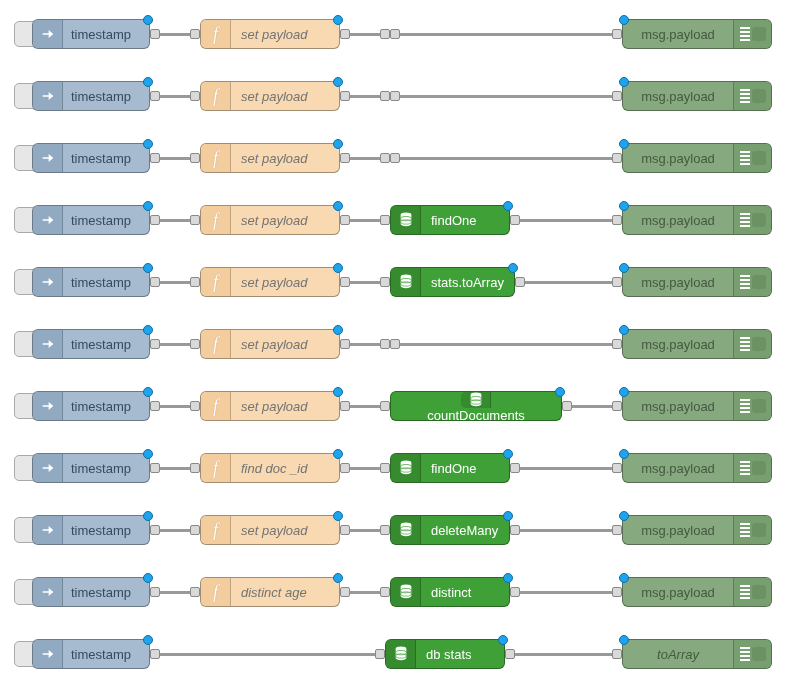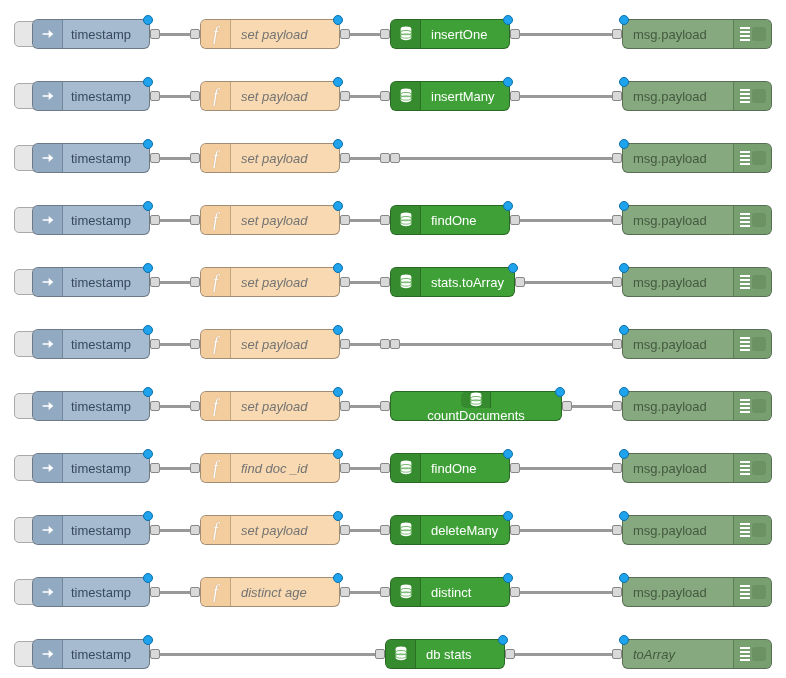--- a/index.html
+++ b/index.html
@@ -109,21 +109,21 @@
   .mongo .icon-slot { background: #358b2e; }
   .mongo .label { color: #fff; }
   .mongo .dot-blue { right: -4px; }
   .mongo.wide { min-width: 172px; flex-direction: column; }
   
   .debug {
     background: #87a980;
     width: 150px;
   }
   .debug .icon-slot.right { background: #779f6f; display:flex; gap:2px; padding:0 4px; width:38px;}
-  .debug .label { color: #445a3f; }
+  .debug .label { color: #445a3f; text-align: center; }
   .debug .dot-blue { left: -4px; }
   .debug.italic .label { font-style: italic; }
   
   .ico-arrow {
     width: 16px; height: 16px;
   }
   .ico-f {
     font-family: Georgia, serif;
     font-style: italic;
     font-size: 18px;
@@ -162,30 +162,153 @@
       <div class="node func">
         <div class="icon-slot">
           <span class="ico-f">f</span>
         </div>
         <div class="label">set payload</div>
         <div class="dot-blue"></div>
       </div>
       <div class="port"></div>
       <div class="wire w-med"></div>
       <div class="port"></div>
+      <div class="port"></div>
+      <div class="wire w-flex"></div>
+      <div class="port"></div>
+      <div class="node debug">
+        <div class="dot-blue"></div>
+        <div class="label">msg.payload</div>
+        <div class="icon-slot right">
+          <div class="ico-bars">
+            <span></span>
+            <span></span>
+            <span></span>
+            <span></span>
+          </div>
+          <div class="ico-sq"></div>
+        </div>
+      </div>
+    </div>
+    <div class="flow-row">
+      <div class="inject-btn"></div>
+      <div class="node inject">
+        <div class="icon-slot">
+          <svg class="ico-arrow" viewBox="0 0 24 24">
+            <path fill="#fff" d="M4 11h9V6l7 6-7 6v-5H4z"></path>
+          </svg>
+        </div>
+        <div class="label">timestamp</div>
+        <div class="dot-blue"></div>
+      </div>
+      <div class="port"></div>
+      <div class="wire w-med"></div>
+      <div class="port"></div>
+      <div class="node func">
+        <div class="icon-slot">
+          <span class="ico-f">f</span>
+        </div>
+        <div class="label">set payload</div>
+        <div class="dot-blue"></div>
+      </div>
+      <div class="port"></div>
+      <div class="wire w-med"></div>
+      <div class="port"></div>
+      <div class="port"></div>
+      <div class="wire w-flex"></div>
+      <div class="port"></div>
+      <div class="node debug">
+        <div class="dot-blue"></div>
+        <div class="label">msg.payload</div>
+        <div class="icon-slot right">
+          <div class="ico-bars">
+            <span></span>
+            <span></span>
+            <span></span>
+            <span></span>
+          </div>
+          <div class="ico-sq"></div>
+        </div>
+      </div>
+    </div>
+    <div class="flow-row">
+      <div class="inject-btn"></div>
+      <div class="node inject">
+        <div class="icon-slot">
+          <svg class="ico-arrow" viewBox="0 0 24 24">
+            <path fill="#fff" d="M4 11h9V6l7 6-7 6v-5H4z"></path>
+          </svg>
+        </div>
+        <div class="label">timestamp</div>
+        <div class="dot-blue"></div>
+      </div>
+      <div class="port"></div>
+      <div class="wire w-med"></div>
+      <div class="port"></div>
+      <div class="node func">
+        <div class="icon-slot">
+          <span class="ico-f">f</span>
+        </div>
+        <div class="label">set payload</div>
+        <div class="dot-blue"></div>
+      </div>
+      <div class="port"></div>
+      <div class="wire w-med"></div>
+      <div class="port"></div>
+      <div class="port"></div>
+      <div class="wire w-flex"></div>
+      <div class="port"></div>
+      <div class="node debug">
+        <div class="dot-blue"></div>
+        <div class="label">msg.payload</div>
+        <div class="icon-slot right">
+          <div class="ico-bars">
+            <span></span>
+            <span></span>
+            <span></span>
+            <span></span>
+          </div>
+          <div class="ico-sq"></div>
+        </div>
+      </div>
+    </div>
+    <div class="flow-row">
+      <div class="inject-btn"></div>
+      <div class="node inject">
+        <div class="icon-slot">
+          <svg class="ico-arrow" viewBox="0 0 24 24">
+            <path fill="#fff" d="M4 11h9V6l7 6-7 6v-5H4z"></path>
+          </svg>
+        </div>
+        <div class="label">timestamp</div>
+        <div class="dot-blue"></div>
+      </div>
+      <div class="port"></div>
+      <div class="wire w-med"></div>
+      <div class="port"></div>
+      <div class="node func">
+        <div class="icon-slot">
+          <span class="ico-f">f</span>
+        </div>
+        <div class="label">set payload</div>
+        <div class="dot-blue"></div>
+      </div>
+      <div class="port"></div>
+      <div class="wire w-med"></div>
+      <div class="port"></div>
       <div class="node mongo">
         <div class="icon-slot">
           <svg class="ico-db" viewBox="0 0 20 24">
             <ellipse cx="10" cy="4" rx="8" ry="3.2" fill="#fff"></ellipse>
             <path fill="#fff" d="M2 4v14c0 1.8 3.6 3.2 8 3.2s8-1.4 8-3.2V4c0 1.8-3.6 3.2-8 3.2S2 5.8 2 4z"></path>
             <ellipse cx="10" cy="10" rx="8" ry="3.2" fill="none" stroke="#3fa037" stroke-width="1"></ellipse>
             <ellipse cx="10" cy="15" rx="8" ry="3.2" fill="none" stroke="#3fa037" stroke-width="1"></ellipse>
           </svg>
         </div>
-        <div class="label">insertOne</div>
+        <div class="label">findOne</div>
         <div class="dot-blue"></div>
       </div>
       <div class="port"></div>
       <div class="wire w-flex"></div>
       <div class="port"></div>
       <div class="node debug">
         <div class="dot-blue"></div>
         <div class="label">msg.payload</div>
         <div class="icon-slot right">
           <div class="ico-bars">
@@ -224,463 +347,316 @@
       <div class="port"></div>
       <div class="node mongo">
         <div class="icon-slot">
           <svg class="ico-db" viewBox="0 0 20 24">
             <ellipse cx="10" cy="4" rx="8" ry="3.2" fill="#fff"></ellipse>
             <path fill="#fff" d="M2 4v14c0 1.8 3.6 3.2 8 3.2s8-1.4 8-3.2V4c0 1.8-3.6 3.2-8 3.2S2 5.8 2 4z"></path>
             <ellipse cx="10" cy="10" rx="8" ry="3.2" fill="none" stroke="#3fa037" stroke-width="1"></ellipse>
             <ellipse cx="10" cy="15" rx="8" ry="3.2" fill="none" stroke="#3fa037" stroke-width="1"></ellipse>
           </svg>
         </div>
-        <div class="label">insertMany</div>
-        <div class="dot-blue"></div>
-      </div>
-      <div class="port"></div>
-      <div class="wire w-flex"></div>
-      <div class="port"></div>
-      <div class="node debug">
-        <div class="dot-blue"></div>
-        <div class="label">msg.payload</div>
-        <div class="icon-slot right">
-          <div class="ico-bars">
-            <span></span>
-            <span></span>
-            <span></span>
-            <span></span>
-          </div>
-          <div class="ico-sq"></div>
-        </div>
-      </div>
-    </div>
-    <div class="flow-row">
-      <div class="inject-btn"></div>
-      <div class="node inject">
-        <div class="icon-slot">
-          <svg class="ico-arrow" viewBox="0 0 24 24">
-            <path fill="#fff" d="M4 11h9V6l7 6-7 6v-5H4z"></path>
-          </svg>
-        </div>
-        <div class="label">timestamp</div>
-        <div class="dot-blue"></div>
-      </div>
-      <div class="port"></div>
-      <div class="wire w-med"></div>
-      <div class="port"></div>
-      <div class="node func">
-        <div class="icon-slot">
-          <span class="ico-f">f</span>
-        </div>
-        <div class="label">set payload</div>
-        <div class="dot-blue"></div>
-      </div>
-      <div class="port"></div>
-      <div class="wire w-med"></div>
-      <div class="port"></div>
-      <div class="port"></div>
-      <div class="wire w-flex"></div>
-      <div class="port"></div>
-      <div class="node debug">
-        <div class="dot-blue"></div>
-        <div class="label">msg.payload</div>
-        <div class="icon-slot right">
-          <div class="ico-bars">
-            <span></span>
-            <span></span>
-            <span></span>
-            <span></span>
-          </div>
-          <div class="ico-sq"></div>
-        </div>
-      </div>
-    </div>
-    <div class="flow-row">
-      <div class="inject-btn"></div>
-      <div class="node inject">
-        <div class="icon-slot">
-          <svg class="ico-arrow" viewBox="0 0 24 24">
-            <path fill="#fff" d="M4 11h9V6l7 6-7 6v-5H4z"></path>
-          </svg>
-        </div>
-        <div class="label">timestamp</div>
-        <div class="dot-blue"></div>
-      </div>
-      <div class="port"></div>
-      <div class="wire w-med"></div>
-      <div class="port"></div>
-      <div class="node func">
-        <div class="icon-slot">
-          <span class="ico-f">f</span>
-        </div>
-        <div class="label">set payload</div>
-        <div class="dot-blue"></div>
-      </div>
-      <div class="port"></div>
-      <div class="wire w-med"></div>
-      <div class="port"></div>
-      <div class="node mongo">
+        <div class="label">stats.toArray</div>
+        <div class="dot-blue"></div>
+      </div>
+      <div class="port"></div>
+      <div class="wire w-flex"></div>
+      <div class="port"></div>
+      <div class="node debug">
+        <div class="dot-blue"></div>
+        <div class="label">msg.payload</div>
+        <div class="icon-slot right">
+          <div class="ico-bars">
+            <span></span>
+            <span></span>
+            <span></span>
+            <span></span>
+          </div>
+          <div class="ico-sq"></div>
+        </div>
+      </div>
+    </div>
+    <div class="flow-row">
+      <div class="inject-btn"></div>
+      <div class="node inject">
+        <div class="icon-slot">
+          <svg class="ico-arrow" viewBox="0 0 24 24">
+            <path fill="#fff" d="M4 11h9V6l7 6-7 6v-5H4z"></path>
+          </svg>
+        </div>
+        <div class="label">timestamp</div>
+        <div class="dot-blue"></div>
+      </div>
+      <div class="port"></div>
+      <div class="wire w-med"></div>
+      <div class="port"></div>
+      <div class="node func">
+        <div class="icon-slot">
+          <span class="ico-f">f</span>
+        </div>
+        <div class="label">set payload</div>
+        <div class="dot-blue"></div>
+      </div>
+      <div class="port"></div>
+      <div class="wire w-med"></div>
+      <div class="port"></div>
+      <div class="port"></div>
+      <div class="wire w-flex"></div>
+      <div class="port"></div>
+      <div class="node debug">
+        <div class="dot-blue"></div>
+        <div class="label">msg.payload</div>
+        <div class="icon-slot right">
+          <div class="ico-bars">
+            <span></span>
+            <span></span>
+            <span></span>
+            <span></span>
+          </div>
+          <div class="ico-sq"></div>
+        </div>
+      </div>
+    </div>
+    <div class="flow-row">
+      <div class="inject-btn"></div>
+      <div class="node inject">
+        <div class="icon-slot">
+          <svg class="ico-arrow" viewBox="0 0 24 24">
+            <path fill="#fff" d="M4 11h9V6l7 6-7 6v-5H4z"></path>
+          </svg>
+        </div>
+        <div class="label">timestamp</div>
+        <div class="dot-blue"></div>
+      </div>
+      <div class="port"></div>
+      <div class="wire w-med"></div>
+      <div class="port"></div>
+      <div class="node func">
+        <div class="icon-slot">
+          <span class="ico-f">f</span>
+        </div>
+        <div class="label">set payload</div>
+        <div class="dot-blue"></div>
+      </div>
+      <div class="port"></div>
+      <div class="wire w-med"></div>
+      <div class="port"></div>
+      <div class="node mongo wide">
         <div class="icon-slot">
           <svg class="ico-db" viewBox="0 0 20 24">
             <ellipse cx="10" cy="4" rx="8" ry="3.2" fill="#fff"></ellipse>
             <path fill="#fff" d="M2 4v14c0 1.8 3.6 3.2 8 3.2s8-1.4 8-3.2V4c0 1.8-3.6 3.2-8 3.2S2 5.8 2 4z"></path>
             <ellipse cx="10" cy="10" rx="8" ry="3.2" fill="none" stroke="#3fa037" stroke-width="1"></ellipse>
             <ellipse cx="10" cy="15" rx="8" ry="3.2" fill="none" stroke="#3fa037" stroke-width="1"></ellipse>
           </svg>
         </div>
-        <div class="label">findOne</div>
-        <div class="dot-blue"></div>
-      </div>
-      <div class="port"></div>
-      <div class="wire w-flex"></div>
-      <div class="port"></div>
-      <div class="node debug">
-        <div class="dot-blue"></div>
-        <div class="label">msg.payload</div>
-        <div class="icon-slot right">
-          <div class="ico-bars">
-            <span></span>
-            <span></span>
-            <span></span>
-            <span></span>
-          </div>
-          <div class="ico-sq"></div>
-        </div>
-      </div>
-    </div>
-    <div class="flow-row">
-      <div class="inject-btn"></div>
-      <div class="node inject">
-        <div class="icon-slot">
-          <svg class="ico-arrow" viewBox="0 0 24 24">
-            <path fill="#fff" d="M4 11h9V6l7 6-7 6v-5H4z"></path>
-          </svg>
-        </div>
-        <div class="label">timestamp</div>
-        <div class="dot-blue"></div>
-      </div>
-      <div class="port"></div>
-      <div class="wire w-med"></div>
-      <div class="port"></div>
-      <div class="node func">
-        <div class="icon-slot">
-          <span class="ico-f">f</span>
-        </div>
-        <div class="label">set payload</div>
+        <div class="label">countDocuments</div>
+        <div class="dot-blue"></div>
+      </div>
+      <div class="port"></div>
+      <div class="wire w-flex"></div>
+      <div class="port"></div>
+      <div class="node debug">
+        <div class="dot-blue"></div>
+        <div class="label">msg.payload</div>
+        <div class="icon-slot right">
+          <div class="ico-bars">
+            <span></span>
+            <span></span>
+            <span></span>
+            <span></span>
+          </div>
+          <div class="ico-sq"></div>
+        </div>
+      </div>
+    </div>
+    <div class="flow-row">
+      <div class="inject-btn"></div>
+      <div class="node inject">
+        <div class="icon-slot">
+          <svg class="ico-arrow" viewBox="0 0 24 24">
+            <path fill="#fff" d="M4 11h9V6l7 6-7 6v-5H4z"></path>
+          </svg>
+        </div>
+        <div class="label">timestamp</div>
+        <div class="dot-blue"></div>
+      </div>
+      <div class="port"></div>
+      <div class="wire w-med"></div>
+      <div class="port"></div>
+      <div class="node func">
+        <div class="icon-slot">
+          <span class="ico-f">f</span>
+        </div>
+        <div class="label">find doc _id</div>
         <div class="dot-blue"></div>
       </div>
       <div class="port"></div>
       <div class="wire w-med"></div>
       <div class="port"></div>
       <div class="node mongo">
         <div class="icon-slot">
           <svg class="ico-db" viewBox="0 0 20 24">
             <ellipse cx="10" cy="4" rx="8" ry="3.2" fill="#fff"></ellipse>
             <path fill="#fff" d="M2 4v14c0 1.8 3.6 3.2 8 3.2s8-1.4 8-3.2V4c0 1.8-3.6 3.2-8 3.2S2 5.8 2 4z"></path>
             <ellipse cx="10" cy="10" rx="8" ry="3.2" fill="none" stroke="#3fa037" stroke-width="1"></ellipse>
             <ellipse cx="10" cy="15" rx="8" ry="3.2" fill="none" stroke="#3fa037" stroke-width="1"></ellipse>
           </svg>
         </div>
-        <div class="label">stats.toArray</div>
-        <div class="dot-blue"></div>
-      </div>
-      <div class="port"></div>
-      <div class="wire w-flex"></div>
-      <div class="port"></div>
-      <div class="node debug">
-        <div class="dot-blue"></div>
-        <div class="label">msg.payload</div>
-        <div class="icon-slot right">
-          <div class="ico-bars">
-            <span></span>
-            <span></span>
-            <span></span>
-            <span></span>
-          </div>
-          <div class="ico-sq"></div>
-        </div>
-      </div>
-    </div>
-    <div class="flow-row">
-      <div class="inject-btn"></div>
-      <div class="node inject">
-        <div class="icon-slot">
-          <svg class="ico-arrow" viewBox="0 0 24 24">
-            <path fill="#fff" d="M4 11h9V6l7 6-7 6v-5H4z"></path>
-          </svg>
-        </div>
-        <div class="label">timestamp</div>
-        <div class="dot-blue"></div>
-      </div>
-      <div class="port"></div>
-      <div class="wire w-med"></div>
-      <div class="port"></div>
-      <div class="node func">
-        <div class="icon-slot">
-          <span class="ico-f">f</span>
-        </div>
-        <div class="label">set payload</div>
-        <div class="dot-blue"></div>
-      </div>
-      <div class="port"></div>
-      <div class="wire w-med"></div>
-      <div class="port"></div>
-      <div class="port"></div>
-      <div class="wire w-flex"></div>
-      <div class="port"></div>
-      <div class="node debug">
-        <div class="dot-blue"></div>
-        <div class="label">msg.payload</div>
-        <div class="icon-slot right">
-          <div class="ico-bars">
-            <span></span>
-            <span></span>
-            <span></span>
-            <span></span>
-          </div>
-          <div class="ico-sq"></div>
-        </div>
-      </div>
-    </div>
-    <div class="flow-row">
-      <div class="inject-btn"></div>
-      <div class="node inject">
-        <div class="icon-slot">
-          <svg class="ico-arrow" viewBox="0 0 24 24">
-            <path fill="#fff" d="M4 11h9V6l7 6-7 6v-5H4z"></path>
-          </svg>
-        </div>
-        <div class="label">timestamp</div>
-        <div class="dot-blue"></div>
-      </div>
-      <div class="port"></div>
-      <div class="wire w-med"></div>
-      <div class="port"></div>
-      <div class="node func">
-        <div class="icon-slot">
-          <span class="ico-f">f</span>
-        </div>
-        <div class="label">set payload</div>
-        <div class="dot-blue"></div>
-      </div>
-      <div class="port"></div>
-      <div class="wire w-med"></div>
-      <div class="port"></div>
-      <div class="node mongo wide">
+        <div class="label">findOne</div>
+        <div class="dot-blue"></div>
+      </div>
+      <div class="port"></div>
+      <div class="wire w-flex"></div>
+      <div class="port"></div>
+      <div class="node debug">
+        <div class="dot-blue"></div>
+        <div class="label">msg.payload</div>
+        <div class="icon-slot right">
+          <div class="ico-bars">
+            <span></span>
+            <span></span>
+            <span></span>
+            <span></span>
+          </div>
+          <div class="ico-sq"></div>
+        </div>
+      </div>
+    </div>
+    <div class="flow-row">
+      <div class="inject-btn"></div>
+      <div class="node inject">
+        <div class="icon-slot">
+          <svg class="ico-arrow" viewBox="0 0 24 24">
+            <path fill="#fff" d="M4 11h9V6l7 6-7 6v-5H4z"></path>
+          </svg>
+        </div>
+        <div class="label">timestamp</div>
+        <div class="dot-blue"></div>
+      </div>
+      <div class="port"></div>
+      <div class="wire w-med"></div>
+      <div class="port"></div>
+      <div class="node func">
+        <div class="icon-slot">
+          <span class="ico-f">f</span>
+        </div>
+        <div class="label">set payload</div>
+        <div class="dot-blue"></div>
+      </div>
+      <div class="port"></div>
+      <div class="wire w-med"></div>
+      <div class="port"></div>
+      <div class="node mongo">
         <div class="icon-slot">
           <svg class="ico-db" viewBox="0 0 20 24">
             <ellipse cx="10" cy="4" rx="8" ry="3.2" fill="#fff"></ellipse>
             <path fill="#fff" d="M2 4v14c0 1.8 3.6 3.2 8 3.2s8-1.4 8-3.2V4c0 1.8-3.6 3.2-8 3.2S2 5.8 2 4z"></path>
             <ellipse cx="10" cy="10" rx="8" ry="3.2" fill="none" stroke="#3fa037" stroke-width="1"></ellipse>
             <ellipse cx="10" cy="15" rx="8" ry="3.2" fill="none" stroke="#3fa037" stroke-width="1"></ellipse>
           </svg>
         </div>
-        <div class="label">countDocuments</div>
-        <div class="dot-blue"></div>
-      </div>
-      <div class="port"></div>
-      <div class="wire w-flex"></div>
-      <div class="port"></div>
-      <div class="node debug">
-        <div class="dot-blue"></div>
-        <div class="label">msg.payload</div>
-        <div class="icon-slot right">
-          <div class="ico-bars">
-            <span></span>
-            <span></span>
-            <span></span>
-            <span></span>
-          </div>
-          <div class="ico-sq"></div>
-        </div>
-      </div>
-    </div>
-    <div class="flow-row">
-      <div class="inject-btn"></div>
-      <div class="node inject">
-        <div class="icon-slot">
-          <svg class="ico-arrow" viewBox="0 0 24 24">
-            <path fill="#fff" d="M4 11h9V6l7 6-7 6v-5H4z"></path>
-          </svg>
-        </div>
-        <div class="label">timestamp</div>
-        <div class="dot-blue"></div>
-      </div>
-      <div class="port"></div>
-      <div class="wire w-med"></div>
-      <div class="port"></div>
-      <div class="node func">
-        <div class="icon-slot">
-          <span class="ico-f">f</span>
-        </div>
-        <div class="label">find doc _id</div>
+        <div class="label">deleteMany</div>
+        <div class="dot-blue"></div>
+      </div>
+      <div class="port"></div>
+      <div class="wire w-flex"></div>
+      <div class="port"></div>
+      <div class="node debug">
+        <div class="dot-blue"></div>
+        <div class="label">msg.payload</div>
+        <div class="icon-slot right">
+          <div class="ico-bars">
+            <span></span>
+            <span></span>
+            <span></span>
+            <span></span>
+          </div>
+          <div class="ico-sq"></div>
+        </div>
+      </div>
+    </div>
+    <div class="flow-row">
+      <div class="inject-btn"></div>
+      <div class="node inject">
+        <div class="icon-slot">
+          <svg class="ico-arrow" viewBox="0 0 24 24">
+            <path fill="#fff" d="M4 11h9V6l7 6-7 6v-5H4z"></path>
+          </svg>
+        </div>
+        <div class="label">timestamp</div>
+        <div class="dot-blue"></div>
+      </div>
+      <div class="port"></div>
+      <div class="wire w-med"></div>
+      <div class="port"></div>
+      <div class="node func">
+        <div class="icon-slot">
+          <span class="ico-f">f</span>
+        </div>
+        <div class="label">distinct age</div>
         <div class="dot-blue"></div>
       </div>
       <div class="port"></div>
       <div class="wire w-med"></div>
       <div class="port"></div>
       <div class="node mongo">
         <div class="icon-slot">
           <svg class="ico-db" viewBox="0 0 20 24">
             <ellipse cx="10" cy="4" rx="8" ry="3.2" fill="#fff"></ellipse>
             <path fill="#fff" d="M2 4v14c0 1.8 3.6 3.2 8 3.2s8-1.4 8-3.2V4c0 1.8-3.6 3.2-8 3.2S2 5.8 2 4z"></path>
             <ellipse cx="10" cy="10" rx="8" ry="3.2" fill="none" stroke="#3fa037" stroke-width="1"></ellipse>
             <ellipse cx="10" cy="15" rx="8" ry="3.2" fill="none" stroke="#3fa037" stroke-width="1"></ellipse>
           </svg>
         </div>
-        <div class="label">findOne</div>
-        <div class="dot-blue"></div>
-      </div>
-      <div class="port"></div>
-      <div class="wire w-flex"></div>
-      <div class="port"></div>
-      <div class="node debug">
-        <div class="dot-blue"></div>
-        <div class="label">msg.payload</div>
-        <div class="icon-slot right">
-          <div class="ico-bars">
-            <span></span>
-            <span></span>
-            <span></span>
-            <span></span>
-          </div>
-          <div class="ico-sq"></div>
-        </div>
-      </div>
-    </div>
-    <div class="flow-row">
-      <div class="inject-btn"></div>
-      <div class="node inject">
-        <div class="icon-slot">
-          <svg class="ico-arrow" viewBox="0 0 24 24">
-            <path fill="#fff" d="M4 11h9V6l7 6-7 6v-5H4z"></path>
-          </svg>
-        </div>
-        <div class="label">timestamp</div>
-        <div class="dot-blue"></div>
-      </div>
-      <div class="port"></div>
-      <div class="wire w-med"></div>
-      <div class="port"></div>
-      <div class="node func">
-        <div class="icon-slot">
-          <span class="ico-f">f</span>
-        </div>
-        <div class="label">set payload</div>
-        <div class="dot-blue"></div>
-      </div>
-      <div class="port"></div>
-      <div class="wire w-med"></div>
+        <div class="label">distinct</div>
+        <div class="dot-blue"></div>
+      </div>
+      <div class="port"></div>
+      <div class="wire w-flex"></div>
+      <div class="port"></div>
+      <div class="node debug">
+        <div class="dot-blue"></div>
+        <div class="label">msg.payload</div>
+        <div class="icon-slot right">
+          <div class="ico-bars">
+            <span></span>
+            <span></span>
+            <span></span>
+            <span></span>
+          </div>
+          <div class="ico-sq"></div>
+        </div>
+      </div>
+    </div>
+    <div class="flow-row">
+      <div class="inject-btn"></div>
+      <div class="node inject">
+        <div class="icon-slot">
+          <svg class="ico-arrow" viewBox="0 0 24 24">
+            <path fill="#fff" d="M4 11h9V6l7 6-7 6v-5H4z"></path>
+          </svg>
+        </div>
+        <div class="label">timestamp</div>
+        <div class="dot-blue"></div>
+      </div>
+      <div class="port"></div>
+      <div class="wire" style="width:215px"></div>
       <div class="port"></div>
       <div class="node mongo">
         <div class="icon-slot">
           <svg class="ico-db" viewBox="0 0 20 24">
             <ellipse cx="10" cy="4" rx="8" ry="3.2" fill="#fff"></ellipse>
             <path fill="#fff" d="M2 4v14c0 1.8 3.6 3.2 8 3.2s8-1.4 8-3.2V4c0 1.8-3.6 3.2-8 3.2S2 5.8 2 4z"></path>
             <ellipse cx="10" cy="10" rx="8" ry="3.2" fill="none" stroke="#3fa037" stroke-width="1"></ellipse>
             <ellipse cx="10" cy="15" rx="8" ry="3.2" fill="none" stroke="#3fa037" stroke-width="1"></ellipse>
           </svg>
         </div>
-        <div class="label">deleteMany</div>
-        <div class="dot-blue"></div>
-      </div>
-      <div class="port"></div>
-      <div class="wire w-flex"></div>
-      <div class="port"></div>
-      <div class="node debug">
-        <div class="dot-blue"></div>
-        <div class="label">msg.payload</div>
-        <div class="icon-slot right">
-          <div class="ico-bars">
-            <span></span>
-            <span></span>
-            <span></span>
-            <span></span>
-          </div>
-          <div class="ico-sq"></div>
-        </div>
-      </div>
-    </div>
-    <div class="flow-row">
-      <div class="inject-btn"></div>
-      <div class="node inject">
-        <div class="icon-slot">
-          <svg class="ico-arrow" viewBox="0 0 24 24">
-            <path fill="#fff" d="M4 11h9V6l7 6-7 6v-5H4z"></path>
-          </svg>
-        </div>
-        <div class="label">timestamp</div>
-        <div class="dot-blue"></div>
-      </div>
-      <div class="port"></div>
-      <div class="wire w-med"></div>
-      <div class="port"></div>
-      <div class="node func">
-        <div class="icon-slot">
-          <span class="ico-f">f</span>
-        </div>
-        <div class="label">distinct age</div>
-        <div class="dot-blue"></div>
-      </div>
-      <div class="port"></div>
-      <div class="wire w-med"></div>
-      <div class="port"></div>
-      <div class="node mongo">
-        <div class="icon-slot">
-          <svg class="ico-db" viewBox="0 0 20 24">
-            <ellipse cx="10" cy="4" rx="8" ry="3.2" fill="#fff"></ellipse>
-            <path fill="#fff" d="M2 4v14c0 1.8 3.6 3.2 8 3.2s8-1.4 8-3.2V4c0 1.8-3.6 3.2-8 3.2S2 5.8 2 4z"></path>
-            <ellipse cx="10" cy="10" rx="8" ry="3.2" fill="none" stroke="#3fa037" stroke-width="1"></ellipse>
-            <ellipse cx="10" cy="15" rx="8" ry="3.2" fill="none" stroke="#3fa037" stroke-width="1"></ellipse>
-          </svg>
-        </div>
-        <div class="label">distinct</div>
-        <div class="dot-blue"></div>
-      </div>
-      <div class="port"></div>
-      <div class="wire w-flex"></div>
-      <div class="port"></div>
-      <div class="node debug">
-        <div class="dot-blue"></div>
-        <div class="label">msg.payload</div>
-        <div class="icon-slot right">
-          <div class="ico-bars">
-            <span></span>
-            <span></span>
-            <span></span>
-            <span></span>
-          </div>
-          <div class="ico-sq"></div>
-        </div>
-      </div>
-    </div>
-    <div class="flow-row">
-      <div class="inject-btn"></div>
-      <div class="node inject">
-        <div class="icon-slot">
-          <svg class="ico-arrow" viewBox="0 0 24 24">
-            <path fill="#fff" d="M4 11h9V6l7 6-7 6v-5H4z"></path>
-          </svg>
-        </div>
-        <div class="label">timestamp</div>
-        <div class="dot-blue"></div>
-      </div>
-      <div class="port"></div>
-      <div class="wire" style="width:215px"></div>
-      <div class="port"></div>
-      <div class="node mongo">
-        <div class="icon-slot">
-          <svg class="ico-db" viewBox="0 0 20 24">
-            <ellipse cx="10" cy="4" rx="8" ry="3.2" fill="#fff"></ellipse>
-            <path fill="#fff" d="M2 4v14c0 1.8 3.6 3.2 8 3.2s8-1.4 8-3.2V4c0 1.8-3.6 3.2-8 3.2S2 5.8 2 4z"></path>
-            <ellipse cx="10" cy="10" rx="8" ry="3.2" fill="none" stroke="#3fa037" stroke-width="1"></ellipse>
-            <ellipse cx="10" cy="15" rx="8" ry="3.2" fill="none" stroke="#3fa037" stroke-width="1"></ellipse>
-          </svg>
-        </div>
         <div class="label">db stats</div>
         <div class="dot-blue"></div>
       </div>
       <div class="port"></div>
       <div class="wire w-flex"></div>
       <div class="port"></div>
       <div class="node debug italic">
         <div class="dot-blue"></div>
         <div class="label">toArray</div>
         <div class="icon-slot right">

